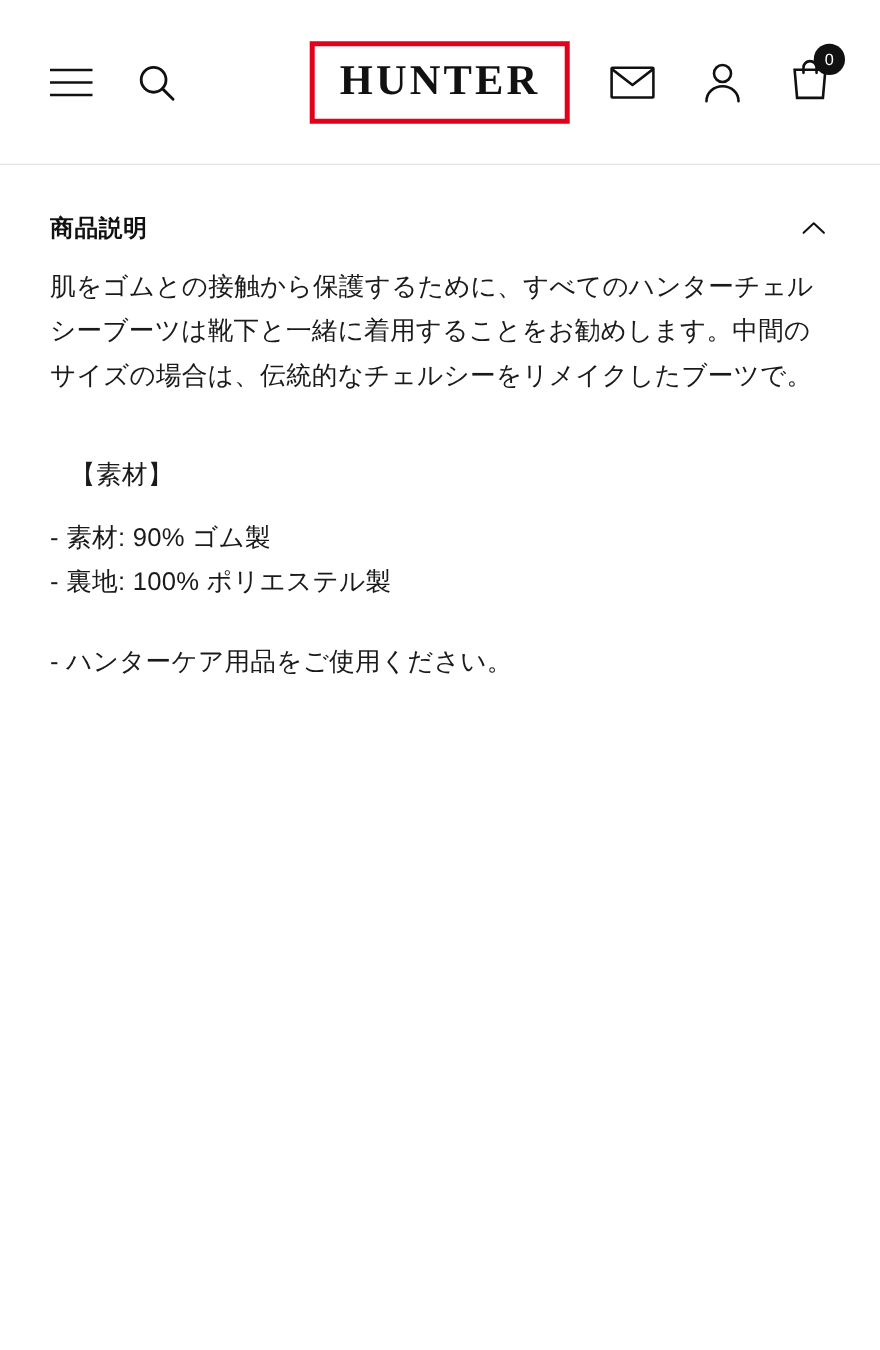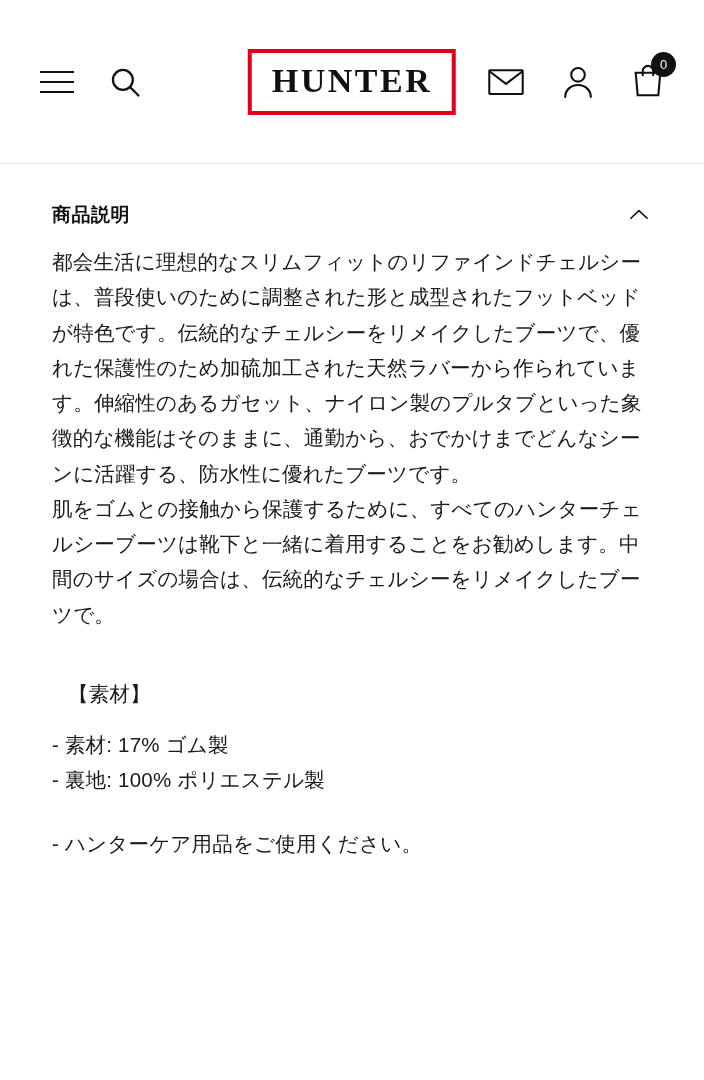--- a/index.html
+++ b/index.html
@@ -10,21 +10,21 @@
     height: 1080px;
     background: #ffffff;
     font-family: "Liberation Sans", "DejaVu Sans", sans-serif;
     color: #111111;
     overflow: hidden;
   }
 
   
   .header {
     position: relative;
-    height: 164px;
+    height: 132px;
     display: flex;
     align-items: center;
     background: #ffffff;
     border-bottom: 1px solid #e3e3e3;
     padding: 0 40px;
   }
   .header-left {
     display: flex;
     align-items: center;
     gap: 34px;
@@ -95,21 +95,21 @@
     color: #ffffff;
     font-size: 13px;
     display: flex;
     align-items: center;
     justify-content: center;
     font-family: "Liberation Sans", sans-serif;
   }
 
   
   .section {
-    padding: 0 52px;
+    padding: 0 40px;
   }
   .accordion-head {
     display: flex;
     align-items: center;
     justify-content: space-between;
     padding: 38px 0 16px 0;
     cursor: pointer;
   }
   .accordion-title {
     font-size: 19px;
@@ -195,26 +195,25 @@
   <div class="accordion-head">
     <div class="accordion-title">商品説明</div>
     <span class="chevron">
       <svg width="26" height="26" viewBox="0 0 24 24" fill="none" stroke="currentColor" stroke-width="1.5">
         <polyline points="4.5,15 12,8 19.5,15" stroke-linecap="round" stroke-linejoin="round"></polyline>
       </svg>
     </span>
   </div>
 
   <div class="body-text">
-    <p class="para">都会生活に理想的なスリムフィットのリファインドチェルシーは、普段使いのために調整された形と成型されたフットベッドが特色です。伝統的なチェルシーをリメイクしたブーツで、優れた保護性のため加硫加工された天然ラバーから作られています。伸縮性のあるガセット、ナイロン製のプルタブといった象徴的な機能はそのままに、通勤から、おでかけまでどんなシーンに活躍する、防水性に優れたブーツです。</p>
     <p class="para">肌をゴムとの接触から保護するために、すべてのハンターチェルシーブーツは靴下と一緒に着用することをお勧めします。中間のサイズの場合は、伝統的なチェルシーをリメイクしたブーツで。</p>
 
     <div class="gap"></div>
 
     <p class="block-title">【素材】</p>
-    <p class="list-line">- 素材: 17% ゴム製</p>
+    <p class="list-line">- 素材: 90% ゴム製</p>
     <p class="list-line">- 裏地: 100% ポリエステル製</p>
 
     <div class="gap"></div>
 
     <p class="list-line">- ハンターケア用品をご使用ください。</p>
   </div>
 </div>
 
 </body></html>

